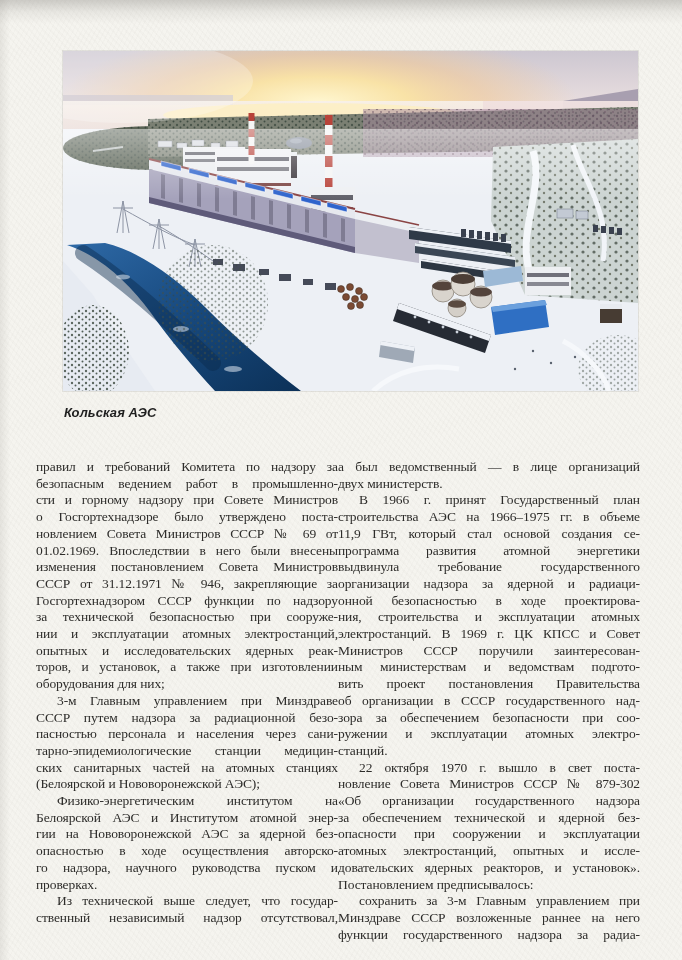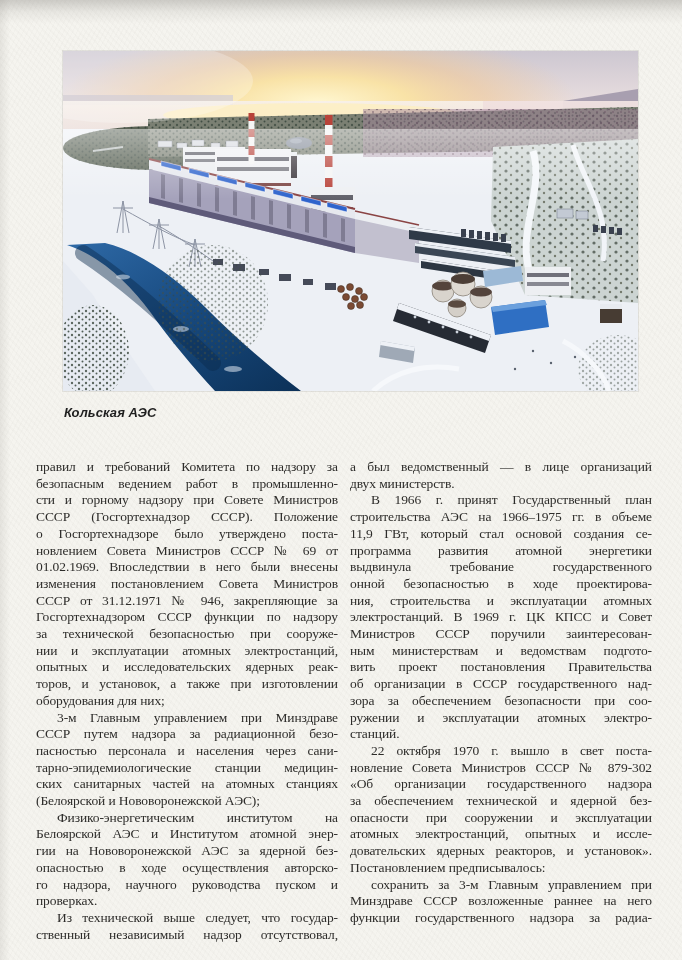--- a/index.html
+++ b/index.html
@@ -30,21 +30,21 @@
   }
   figure.photo svg{display:block;border:1px solid rgba(90,88,82,.12);}
   figcaption{
     margin:13px 0 0 2px;
     font-family:"Liberation Sans", sans-serif;
     font-style:italic;font-weight:700;font-size:13px;color:#1f1f1f;
     letter-spacing:.1px;
   }
   .columns{
     position:absolute;left:36px;top:459px;width:616px;
-    display:grid;grid-template-columns:302px 302px;column-gap:12px;
+    display:grid;grid-template-columns:302px 302px;
   }
   .col{width:302px;}
   .ln{
     font-size:13.5px;line-height:16.7px;color:#2d2c2a;
     letter-spacing:-0.1px;
     text-align:justify;text-align-last:justify;
     white-space:normal;
   }
   .ln.last{text-align-last:left;font-family:Liberation Serif, serif;}
   .ln.ind{text-indent:21px;}
@@ -307,21 +307,20 @@
     <ellipse cx="60" cy="30" rx="130" ry="42" fill="#ffffff" opacity="0.25"></ellipse>
   </svg>
   <figcaption>Кольская АЭС</figcaption>
 </figure>
 
 <div class="columns">
   <div class="col">
       <div class="ln">правил и требований Комитета по надзору за</div>
       <div class="ln">безопасным ведением работ в промышленно-</div>
       <div class="ln">сти и горному надзору при Совете Министров</div>
-      <div class="ln">СССР (Госгортехнадзор СССР). Положение</div>
       <div class="ln">о Госгортехнадзоре было утверждено поста-</div>
       <div class="ln">новлением Совета Министров СССР № 69 от</div>
       <div class="ln">01.02.1969. Впоследствии в него были внесены</div>
       <div class="ln">изменения постановлением Совета Министров</div>
       <div class="ln">СССР от 31.12.1971 № 946, закрепляющие за</div>
       <div class="ln">Госгортехнадзором СССР функции по надзору</div>
       <div class="ln">за технической безопасностью при сооруже-</div>
       <div class="ln">нии и эксплуатации атомных электростанций,</div>
       <div class="ln">опытных и исследовательских ядерных реак-</div>
       <div class="ln">торов, и установок, а также при изготовлении</div>
@@ -342,20 +341,21 @@
       <div class="ln">ственный независимый надзор отсутствовал,</div>
     </div>
   <div class="col">
       <div class="ln">а был ведомственный — в лице организаций</div>
       <div class="ln last">двух министерств.</div>
       <div class="ln ind">В 1966 г. принят Государственный план</div>
       <div class="ln">строительства АЭС на 1966–1975 гг. в объеме</div>
       <div class="ln">11,9 ГВт, который стал основой создания се-</div>
       <div class="ln">программа развития атомной энергетики</div>
       <div class="ln">выдвинула требование государственного</div>
+      <div class="ln">организации надзора за ядерной и радиаци-</div>
       <div class="ln">онной безопасностью в ходе проектирова-</div>
       <div class="ln">ния, строительства и эксплуатации атомных</div>
       <div class="ln">электростанций. В 1969 г. ЦК КПСС и Совет</div>
       <div class="ln">Министров СССР поручили заинтересован-</div>
       <div class="ln">ным министерствам и ведомствам подгото-</div>
       <div class="ln">вить проект постановления Правительства</div>
       <div class="ln">об организации в СССР государственного над-</div>
       <div class="ln">зора за обеспечением безопасности при соо-</div>
       <div class="ln">ружении и эксплуатации атомных электро-</div>
       <div class="ln last">станций.</div>

